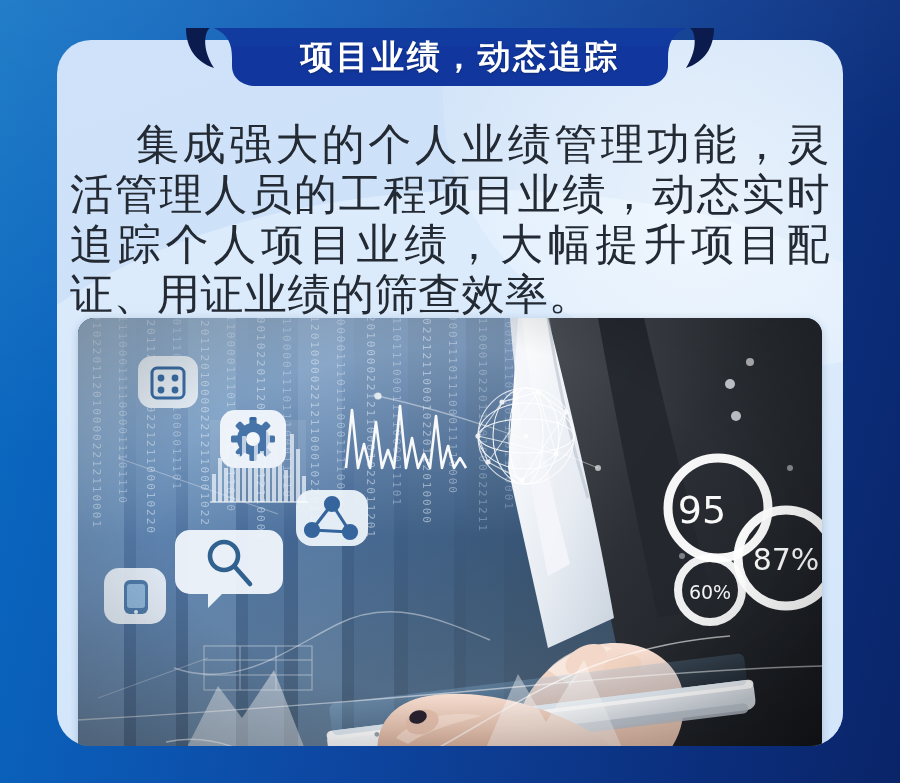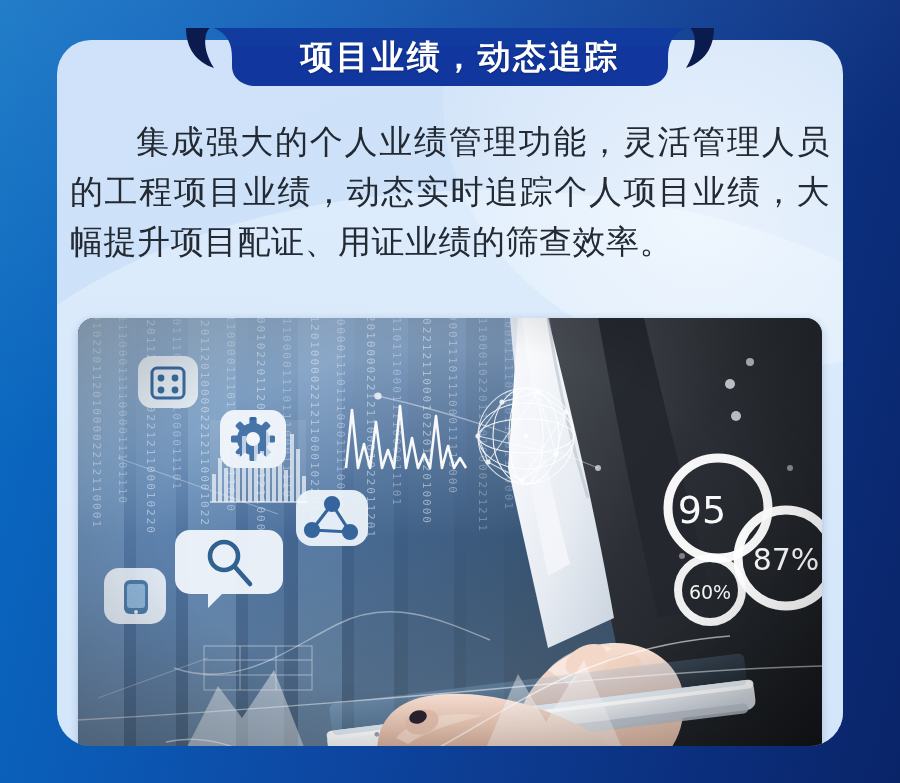--- a/index.html
+++ b/index.html
@@ -74,26 +74,26 @@
     font-family: "DejaVu Sans", "Liberation Sans", sans-serif;
     padding-left: 20px;
   }
 
   
   .body-copy {
     position: absolute;
     left: 70px; top: 120px;
     width: 760px;
     color: #232a33;
-    font-size: 33px;
+    font-size: 43px;
     line-height: 50px;
     letter-spacing: 0.5px;
     text-indent: 66px;
     text-align: justify;
-    font-family: Liberation Mono, monospace;
+    font-family: Liberation Serif, serif;
   }
 
   
   .photo {
     position: absolute;
     left: 21px; top: 278px;
     width: 744px; height: 439px;
     border-radius: 16px;
     overflow: hidden;
     background: #23354a;

